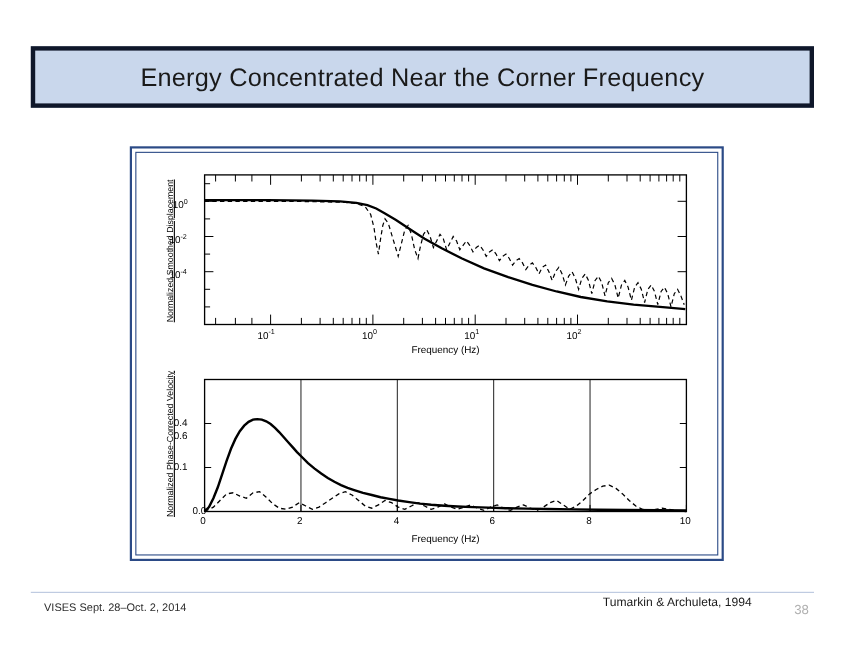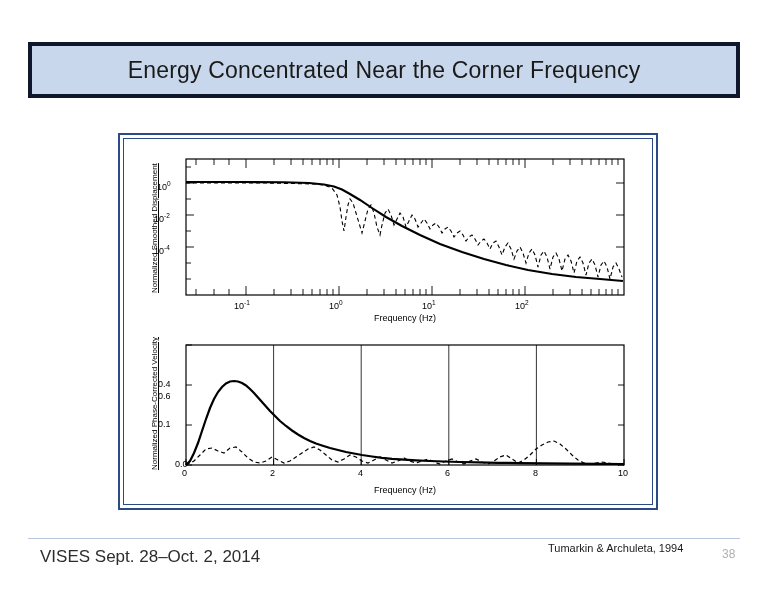--- a/index.html
+++ b/index.html
@@ -98,21 +98,21 @@
     left: 28px;
     top: 538px;
     width: 712px;
     height: 1px;
     background: #b9c6de;
   }
   #footer-left {
     position: absolute;
     left: 40px;
     top: 547px;
-    font-size: 17px;
+    font-size: 10px;
     color: #2d2d2d;
     font-family: "Liberation Sans", sans-serif;
   }
   #footer-credit {
     position: absolute;
     left: 548px;
     top: 542px;
     font-size: 11px;
     color: #1a1a1a;
     font-family: "Liberation Sans", sans-serif;

